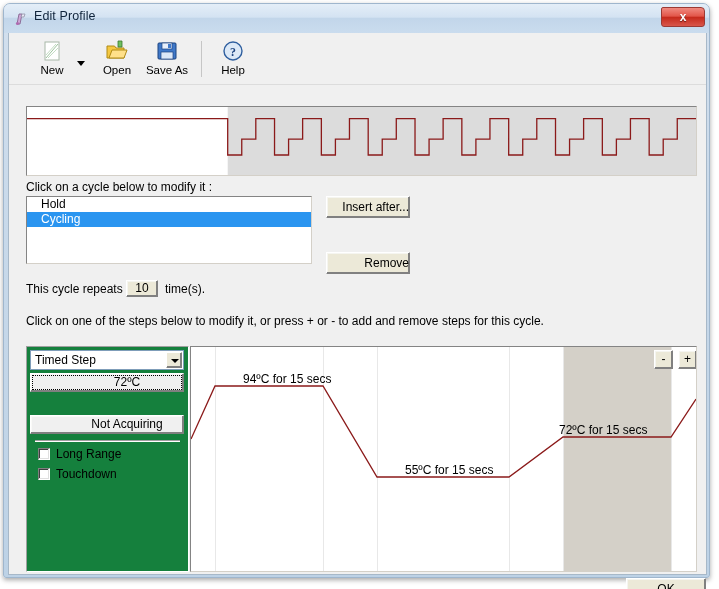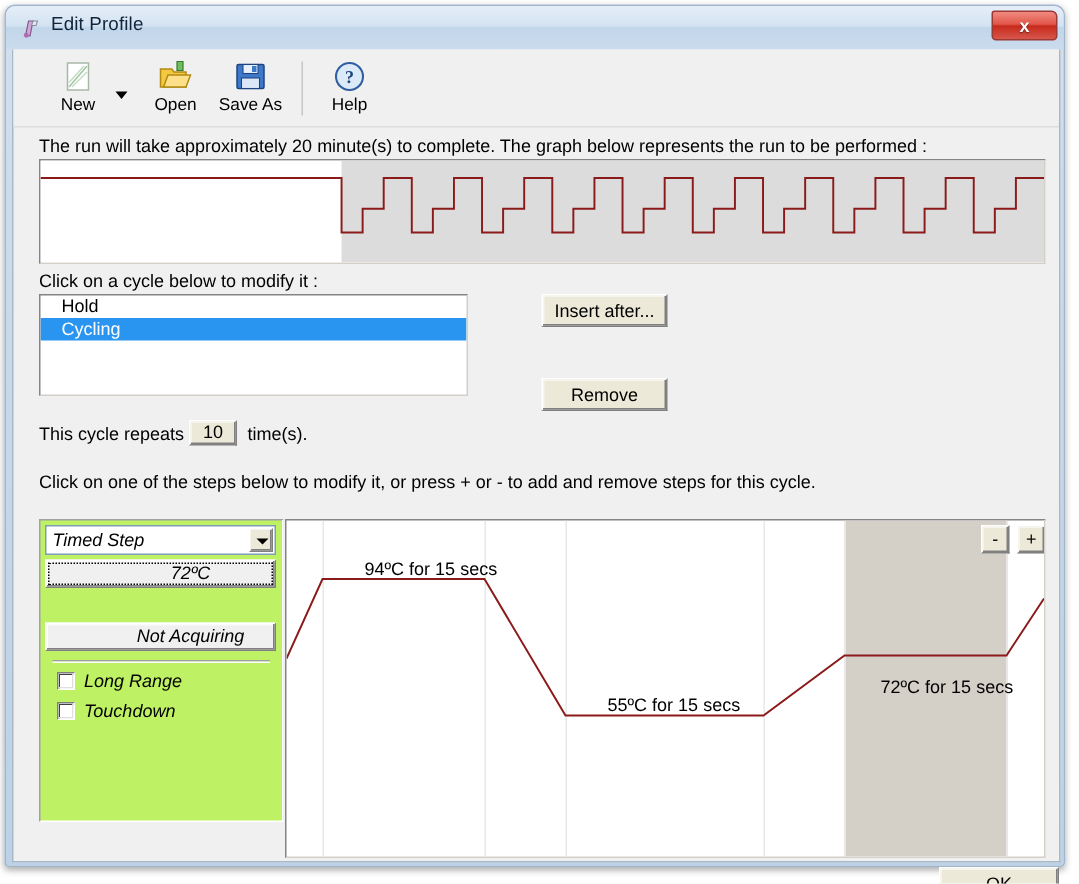--- a/index.html
+++ b/index.html
@@ -169,24 +169,23 @@
   
   .btn {
     position: absolute;
     background: #ece9d8;
     border: 1px solid #808080;
     border-top-color: #ffffff;
     border-left-color: #ffffff;
     box-shadow: inset -1px -1px 0 #808080, inset 1px 1px 0 #f5f5f0;
     font-size: 12px;
     color: #000;
-    text-align: center;
+    text-align: right;
     cursor: pointer;
     font-family: "Liberation Sans", sans-serif;
-    margin-left: 35px;
   }
 
   .repeat-box {
     position: absolute;
     left: 117px; top: 247px;
     width: 32px; height: 17px;
     background: #ece9d8;
     border: 1px solid #808080;
     border-top-color: #ffffff;
     border-left-color: #ffffff;
@@ -194,26 +193,25 @@
     font-size: 12px;
     line-height: 15px;
     text-align: center;
     cursor: pointer;
   }
 
   
   .steps-panel {
     position: absolute;
     left: 17px; top: 313px;
-    width: 163px; height: 202px;
-    background: #bef264;
+    width: 163px; height: 226px;
+    background: #15803d;
     border: 1px solid #a0a0a0;
     border-right-color: #ffffff;
     border-bottom-color: #ffffff;
-    font-style: italic;
   }
   .combo {
     position: absolute;
     left: 3px; top: 3px;
     width: 154px; height: 20px;
     background: #ffffff;
     border: 1px solid #7f9db9;
     cursor: pointer;
   }
   .combo-text {
@@ -409,21 +407,20 @@
           <span class="tb-glyph">
             <svg width="24" height="24" viewBox="0 0 24 24">
               <circle cx="12" cy="12" r="9" fill="#dce9f7" stroke="#2f5f9f" stroke-width="1.4"></circle>
               <text x="12" y="16.5" font-size="12" font-family="Liberation Serif, serif" font-weight="bold" fill="#1d4480" text-anchor="middle">?</text>
             </svg>
           </span>
           <span class="tb-label">Help</span>
         </div>
       </div>
 
-      <div class="run-desc">The run will take approximately 20 minute(s) to complete. The graph below represents the run to be performed :</div>
 
       <div class="overview">
         <svg width="669" height="68" viewBox="0 0 669 68">
           <rect x="0" y="0" width="669" height="68" fill="#ffffff"></rect>
           <rect id="ov-sel" x="200.7" y="0" width="468.3" height="68" fill="#dcdcdc"></rect>
           <polyline id="ov-trace" points="0.00,11.60 200.70,11.60 200.70,48.00 214.75,48.00 214.75,32.13 228.80,32.13 228.80,11.60 247.53,11.60 247.53,48.00 261.58,48.00 261.58,32.13 275.63,32.13 275.63,11.60 294.36,11.60 294.36,48.00 308.41,48.00 308.41,32.13 322.46,32.13 322.46,11.60 341.19,11.60 341.19,48.00 355.24,48.00 355.24,32.13 369.29,32.13 369.29,11.60 388.02,11.60 388.02,48.00 402.07,48.00 402.07,32.13 416.12,32.13 416.12,11.60 434.85,11.60 434.85,48.00 448.90,48.00 448.90,32.13 462.95,32.13 462.95,11.60 481.68,11.60 481.68,48.00 495.73,48.00 495.73,32.13 509.78,32.13 509.78,11.60 528.51,11.60 528.51,48.00 542.56,48.00 542.56,32.13 556.61,32.13 556.61,11.60 575.34,11.60 575.34,48.00 589.39,48.00 589.39,32.13 603.44,32.13 603.44,11.60 622.17,11.60 622.17,48.00 636.22,48.00 636.22,32.13 650.27,32.13 650.27,11.60 669.00,11.60" fill="none" stroke="#8b1a1a" stroke-width="1.3"></polyline>
         </svg>
       </div>
 
       <div class="lbl" style="left:17px; top:147px;">Click on a cycle below to modify it :</div>
@@ -470,21 +467,21 @@
         <div class="sg-div" style="left:318px;"></div>
         <div class="sg-div" style="left:372px;"></div>
         <div class="sg-div" style="left:480px;"></div>
 
         <svg width="505" height="224" viewBox="0 0 505 224" style="position:absolute;left:0;top:0;">
           <polyline points="0,92 24,39 132,39 186,130 318,130 372,90 480,90 505,52" fill="none" stroke="#8b1a1a" stroke-width="1.3"></polyline>
         </svg>
 
         <div class="sg-label" style="left:52px; top:25px;">94ºC for 15 secs</div>
         <div class="sg-label" style="left:214px; top:116px;">55ºC for 15 secs</div>
-        <div class="sg-label" style="left:396px; top:76px;margin-top:28px;">72ºC for 15 secs</div>
+        <div class="sg-label" style="left:368px; top:76px;">72ºC for 15 secs</div>
 
         <div class="mini-btn" style="left:463px; top:3px;">-</div>
         <div class="mini-btn" style="left:487px; top:3px;">+</div>
       </div>
 
       <div class="ok-btn"><span></span><u>O</u><span>K</span></div>
 
     </div>
   </div>
 </div>

